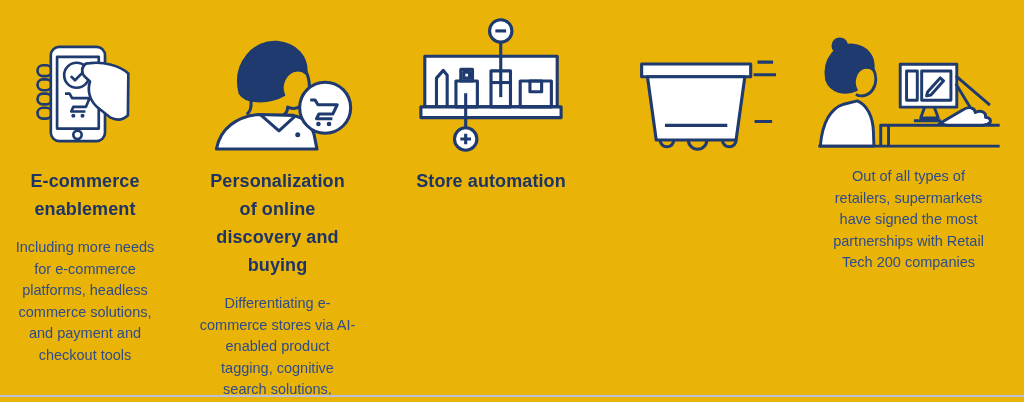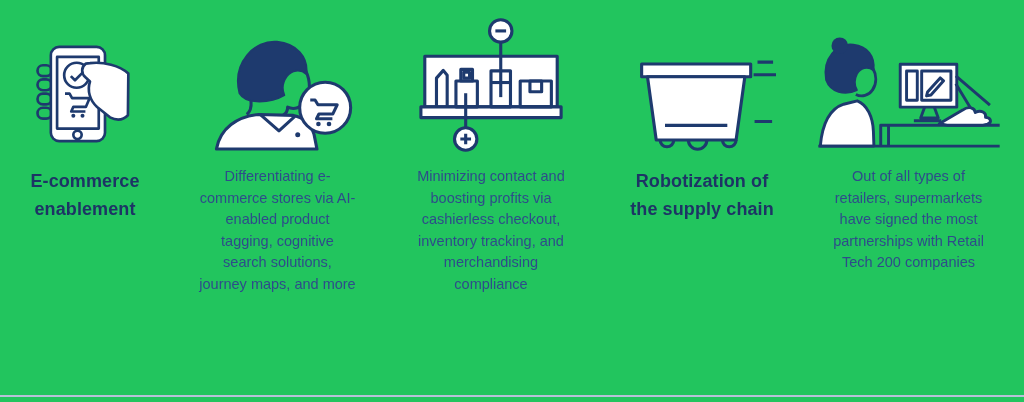--- a/index.html
+++ b/index.html
@@ -1,20 +1,20 @@
 <!DOCTYPE html>
 <html><head>
 <meta charset="utf-8">
 <style>
   html,body { margin:0; padding:0; background:#ffffff; }
   .stage {
     position: relative;
     width: 1024px;
     height: 402px;
-    background: #22c55e;
+    background: #eab308;
     overflow: hidden;
     font-family: "Liberation Sans", sans-serif;
   }
   .columns {
     display: grid;
     grid-template-columns: 170px 215px 212px 210px 203px;
     padding-top: 10px;
   }
   .col {
     text-align: center;
@@ -75,20 +75,26 @@
               <circle cx="57" cy="110.5" r="2.4" fill="#1e3a6e" stroke="none"></circle>
             </g>
             <circle cx="50" cy="62" r="15" fill="#ffffff"></circle>
             <path d="M43,63 l5,5 l10,-10"></path>
             <path d="M61,48 C55.5,52 55,59.5 60.5,64.5 L66,69.5 C62.5,80 65.5,92 74.5,100 L90,112.5 C98,116.5 106,115.5 111.5,110 L112,60 C102,50.5 82,45.5 66,47.5 Z" fill="#ffffff"></path>
           </g>
         </svg>
       </div>
       <h3 class="title">E-commerce
 enablement</h3>
+      <p class="desc">Including more needs
+for e-commerce
+platforms, headless
+commerce solutions,
+and payment and
+checkout tools</p>
     </div>
 
     <div class="col">
       <div class="icon-box">
         <svg width="154" height="130" viewBox="0 0 160 135">
           <g fill="none" stroke="#1e3a6e" stroke-width="3.2" stroke-linejoin="round">
             <path d="M16,132 C20,110 38,98 60,96 L96,97 C108,99.5 114.5,107 117.5,117 L120.5,132 Z" fill="#ffffff"></path>
             <path d="M62,96.5 L81,113 L97.5,98"></path>
             <circle cx="100.5" cy="117" r="2.6" fill="#1e3a6e" stroke="none"></circle>
             <path d="M40,74 C32,42 56,18.5 79,20.5 C99,22.5 111.5,36 109.5,54 C103.5,48.5 94,49.5 89,56.5 C84,63.5 84,70 86.5,76 C73,84 47,86 40,74 Z" fill="#1e3a6e" stroke-width="2"></path>
@@ -96,20 +102,24 @@
             <path d="M52,82 C52.5,88.5 51,93.5 47.5,96"></path>
             <circle cx="129" cy="89" r="26.5" fill="#ffffff"></circle>
             <g>
               <path d="M113.5,81 h5 l3,5 h20 l-4.5,9.5 h-14.5 l-2.5,5 h16.5"></path>
               <circle cx="122" cy="106" r="2.4" fill="#1e3a6e" stroke="none"></circle>
               <circle cx="133" cy="106" r="2.4" fill="#1e3a6e" stroke="none"></circle>
             </g>
           </g>
         </svg>
       </div>
+      <h3 class="title">Personalization
+of online
+discovery and
+buying</h3>
       <p class="desc">Differentiating e-
 commerce stores via AI-
 enabled product
 tagging, cognitive
 search solutions,
 journey maps, and more</p>
     </div>
 
     <div class="col">
       <div class="icon-box">
@@ -127,42 +137,35 @@
             <rect x="116" y="67.5" width="12" height="11"></rect>
             <path d="M86,27.5 V84"></path>
             <path d="M50,115.5 V80"></path>
             <circle cx="86" cy="16" r="11.5" fill="#ffffff"></circle>
             <path d="M80.5,16 H91.5"></path>
             <circle cx="50" cy="127" r="11.5" fill="#ffffff"></circle>
             <path d="M44.5,127 H55.5 M50,121.5 V132.5"></path>
           </g>
         </svg>
       </div>
-      <p class="desc">Minimizing contact and
-boosting profits via
-cashierless checkout,
-inventory tracking, and
-merchandising
-compliance</p>
+      <h3 class="title">Store automation</h3>
     </div>
 
     <div class="col">
       <div class="icon-box">
         <svg width="148" height="137" viewBox="0 0 152 140">
           <g fill="none" stroke="#1e3a6e" stroke-width="3.2" stroke-linejoin="round">
             <rect x="14" y="50" width="112" height="13" fill="#ffffff"></rect>
             <path d="M20,63 L120,63 L111,128 L29,128 Z" fill="#ffffff"></path>
             <path d="M38,113 H102"></path>
             <path d="M33,128 a7,7 0 0,0 14,0 M62,128 a9.5,9.5 0 0,0 19,0 M97,128 a7,7 0 0,0 14,0"></path>
             <path d="M133,48 H149 M129,61 H152 M130,109 H148"></path>
           </g>
         </svg>
       </div>
-      <h3 class="title">Robotization of
-the supply chain</h3>
     </div>
 
     <div class="col">
       <div class="icon-box">
         <svg width="186" height="117" viewBox="0 0 190 120">
           <g fill="none" stroke="#1e3a6e" stroke-width="3" stroke-linejoin="round">
             <path d="M4,114 C6,92 13,76 28,71 L42,67.5 C52,71.5 58,84 58.5,99 L59,114 Z" fill="#ffffff"></path>
             <path d="M10,46 C6,24 21,8 38,10 C52,11.5 60.5,22 58.5,36 C52.5,31.5 45,33.5 41.5,40 C38.5,46 39,52 41.5,56.5 C29,62.5 14.5,58.5 10,46 Z" fill="#1e3a6e" stroke-width="2"></path>
             <circle cx="24" cy="11" r="8.5" fill="#1e3a6e" stroke="none"></circle>
             <path d="M57.5,33 C62,41 62,50 57.5,56.5 C54,62 46.5,64 40.5,61"></path>

